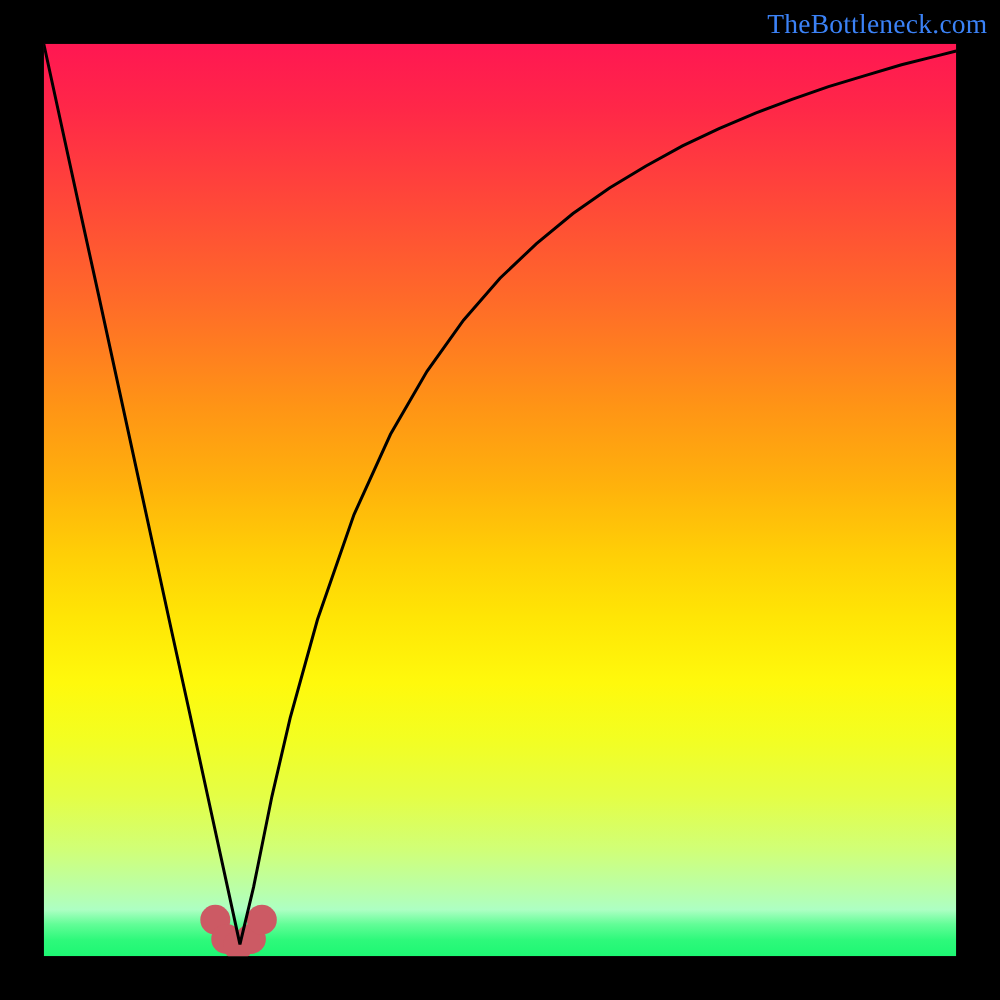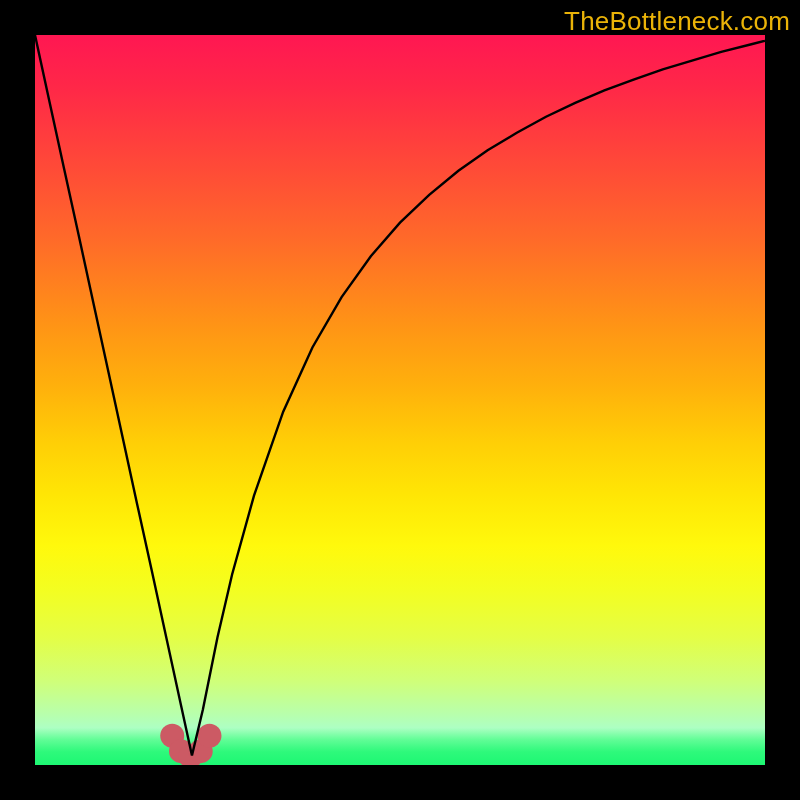--- a/index.html
+++ b/index.html
@@ -14,23 +14,23 @@
     position: absolute;
     left: 35px;
     top: 35px;
     width: 730px;
     height: 730px;
   }
   .watermark {
     position: absolute;
     top: 6px;
     right: 10px;
-    font-family: Liberation Sans, sans-serif;
-    font-size: 26px;
-    color: #eab308;
+    font-family: Liberation Serif, serif;
+    font-size: 22px;
+    color: #3b82f6;
     letter-spacing: 0.2px;
   }
 </style>
 </head>
 <body>
 
 <div class="watermark">TheBottleneck.com</div>
 
 <svg class="frame" viewBox="0 0 730 730" preserveAspectRatio="none">
   <defs>

